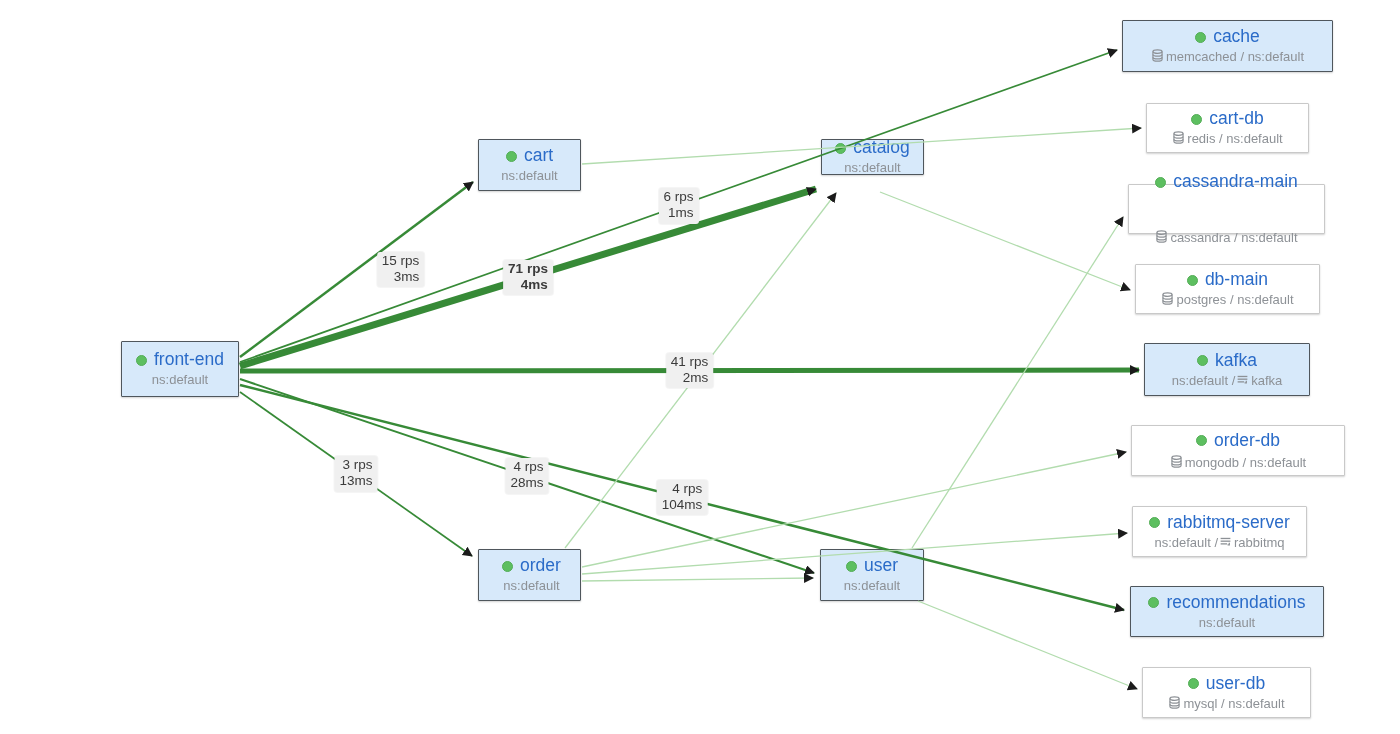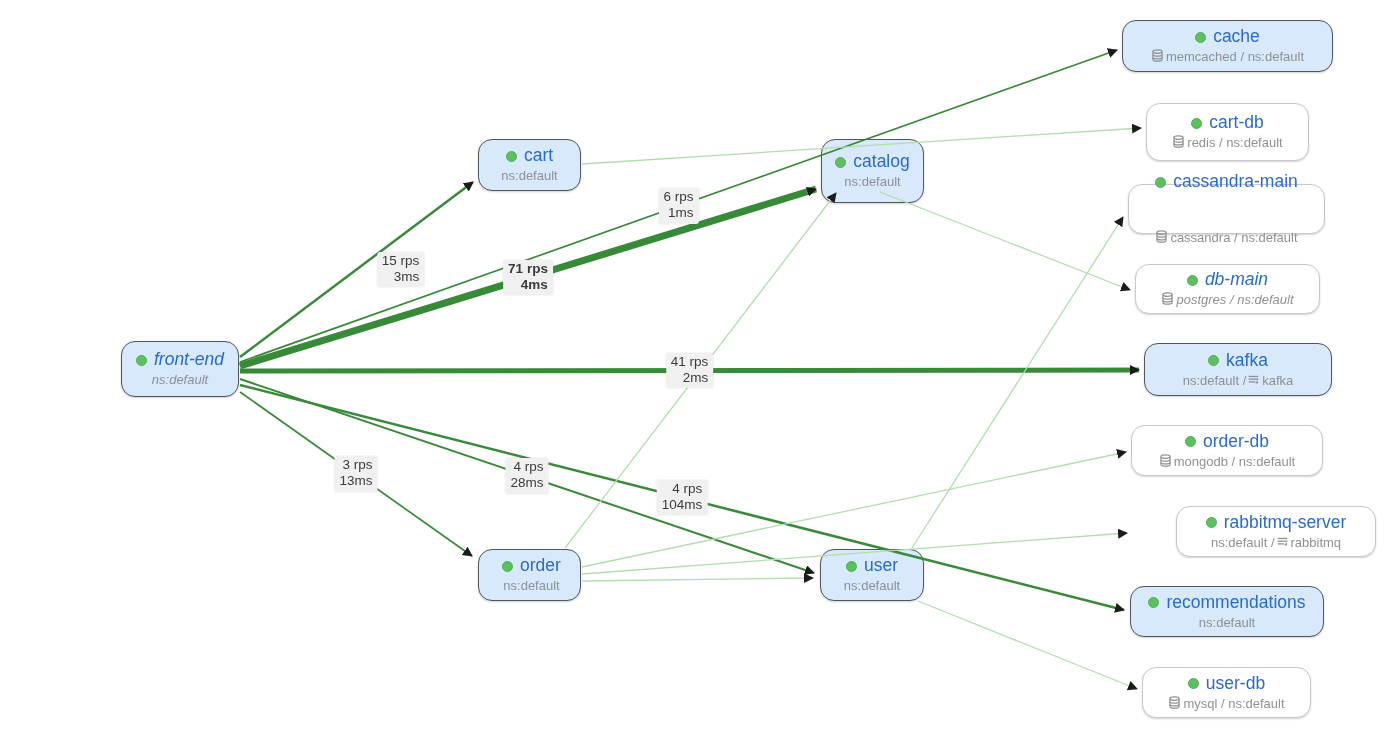--- a/index.html
+++ b/index.html
@@ -8,21 +8,21 @@
     --label-blue:#2a6bc8; --sub-gray:#8d9196; --dot-green:#5dbf60;
     --edge-label-bg:#f0f0f0; --edge-label-text:#3b3b3b; --bg:#ffffff;
   }
   *{box-sizing:border-box;}
   html,body{margin:0;padding:0;background:var(--bg);}
   body{font-family:"Liberation Sans", sans-serif;}
   #stage{position:relative;width:1400px;height:734px;background:var(--bg);overflow:hidden;}
   #edge-layer{position:absolute;left:0;top:0;width:1400px;height:734px;z-index:2;pointer-events:none;}
   #edge-layer line{pointer-events:auto;}
   .node{
-    position:absolute;z-index:1;border-radius:14px;display:flex;flex-direction:column;
+    position:absolute;z-index:1;border-radius:1px;display:flex;flex-direction:column;
     align-items:center;justify-content:center;line-height:1.25;padding:4px 8px;
     box-shadow:0 1px 2px rgba(0,0,0,0.18);
   }
   .node.highlighted{background:var(--node-fill);border:1.8px solid var(--node-border);}
   .node.plain{background:#ffffff;border:1px solid var(--plain-border);}
   .node-title{display:flex;align-items:center;gap:7px;white-space:nowrap;}
   .node-label{color:var(--label-blue);font-size:17.5px;}
   .dot{width:11px;height:11px;border-radius:50%;background:var(--dot-green);border:1px solid #53ad56;flex:0 0 auto;}
   .node-sub{color:var(--sub-gray);font-size:13px;white-space:nowrap;display:flex;align-items:center;gap:1px;margin-top:1px;}
   .node-sub svg{display:inline-block;margin:0 1px -1px 0;}
@@ -55,39 +55,39 @@
         <line x1="565" y1="548" x2="836" y2="193" stroke="var(--edge-faint)" stroke-width="1.3" marker-end="url(#arrow)"></line>
         <line x1="880" y1="192" x2="1130" y2="290" stroke="var(--edge-faint)" stroke-width="1.3" marker-end="url(#arrow)"></line>
         <line x1="912" y1="548" x2="1123" y2="217" stroke="var(--edge-faint)" stroke-width="1.3" marker-end="url(#arrow)"></line>
         <line x1="582" y1="567" x2="1126" y2="452" stroke="var(--edge-faint)" stroke-width="1.3" marker-end="url(#arrow)"></line>
         <line x1="582" y1="574" x2="1127" y2="533" stroke="var(--edge-faint)" stroke-width="1.3" marker-end="url(#arrow)"></line>
         <line x1="582" y1="581" x2="813" y2="578" stroke="var(--edge-faint)" stroke-width="1.3" marker-end="url(#arrow)"></line>
         <line x1="918" y1="601" x2="1137" y2="689" stroke="var(--edge-faint)" stroke-width="1.3" marker-end="url(#arrow)"></line>
       </g>
   </svg>
   <div id="nodes">
-      <div class="node highlighted" style="left: 121px; top: 341px; width: 118px; height: 56px; font-style: italic;">
+      <div class="node highlighted" style="left: 121px; top: 341px; width: 118px; height: 56px;">
         <div class="node-title">
           <span class="dot"></span>
           <span class="node-label">front-end</span>
         </div>
         <div class="node-sub">
           <span>ns:default</span>
         </div>
       </div>
       <div class="node highlighted" style="left: 478px; top: 139px; width: 103px; height: 52px;">
         <div class="node-title">
           <span class="dot"></span>
           <span class="node-label">cart</span>
         </div>
         <div class="node-sub">
           <span>ns:default</span>
         </div>
       </div>
-      <div class="node highlighted" style="left: 821px; top: 139px; width: 103px; height: 64px; align-items: center;">
+      <div class="node highlighted" style="left: 821px; top: 139px; width: 103px; height: 36px; align-items: center;">
         <div class="node-title">
           <span class="dot"></span>
           <span class="node-label">catalog</span>
         </div>
         <div class="node-sub">
           <span>ns:default</span>
         </div>
       </div>
       <div class="node highlighted" style="left: 478px; top: 549px; width: 103px; height: 52px; padding-left: 12px;">
         <div class="node-title">
@@ -115,21 +115,21 @@
         <div class="node-sub">
           <span><svg width="13" height="13" viewBox="0 0 12 12" fill="none" stroke="currentColor" stroke-width="1.1">
               <ellipse cx="6" cy="2.4" rx="4.2" ry="1.6"></ellipse>
               <path d="M1.8 2.4 v7.2 c0 .9 1.9 1.6 4.2 1.6 s4.2 -.7 4.2 -1.6 V2.4"></path>
               <path d="M1.8 5 c0 .9 1.9 1.6 4.2 1.6 s4.2 -.7 4.2 -1.6"></path>
               <path d="M1.8 7.6 c0 .9 1.9 1.6 4.2 1.6 s4.2 -.7 4.2 -1.6"></path>
             </svg></span>
           <span>memcached / ns:default</span>
         </div>
       </div>
-      <div class="node plain" style="left: 1146px; top: 103px; width: 163px; height: 58px;">
+      <div class="node plain" style="left: 1146px; top: 103px; width: 163px; height: 50px;">
         <div class="node-title">
           <span class="dot"></span>
           <span class="node-label">cart-db</span>
         </div>
         <div class="node-sub">
           <span><svg width="13" height="13" viewBox="0 0 12 12" fill="none" stroke="currentColor" stroke-width="1.1">
               <ellipse cx="6" cy="2.4" rx="4.2" ry="1.6"></ellipse>
               <path d="M1.8 2.4 v7.2 c0 .9 1.9 1.6 4.2 1.6 s4.2 -.7 4.2 -1.6 V2.4"></path>
               <path d="M1.8 5 c0 .9 1.9 1.6 4.2 1.6 s4.2 -.7 4.2 -1.6"></path>
               <path d="M1.8 7.6 c0 .9 1.9 1.6 4.2 1.6 s4.2 -.7 4.2 -1.6"></path>
@@ -145,67 +145,67 @@
         <div class="node-sub">
           <span><svg width="13" height="13" viewBox="0 0 12 12" fill="none" stroke="currentColor" stroke-width="1.1">
               <ellipse cx="6" cy="2.4" rx="4.2" ry="1.6"></ellipse>
               <path d="M1.8 2.4 v7.2 c0 .9 1.9 1.6 4.2 1.6 s4.2 -.7 4.2 -1.6 V2.4"></path>
               <path d="M1.8 5 c0 .9 1.9 1.6 4.2 1.6 s4.2 -.7 4.2 -1.6"></path>
               <path d="M1.8 7.6 c0 .9 1.9 1.6 4.2 1.6 s4.2 -.7 4.2 -1.6"></path>
             </svg></span>
           <span>cassandra / ns:default</span>
         </div>
       </div>
-      <div class="node plain" style="left: 1135px; top: 264px; width: 185px; height: 50px; font-style: italic;">
+      <div class="node plain" style="left: 1135px; top: 264px; width: 185px; height: 50px;">
         <div class="node-title">
           <span class="dot"></span>
           <span class="node-label">db-main</span>
         </div>
         <div class="node-sub">
           <span><svg width="13" height="13" viewBox="0 0 12 12" fill="none" stroke="currentColor" stroke-width="1.1">
               <ellipse cx="6" cy="2.4" rx="4.2" ry="1.6"></ellipse>
               <path d="M1.8 2.4 v7.2 c0 .9 1.9 1.6 4.2 1.6 s4.2 -.7 4.2 -1.6 V2.4"></path>
               <path d="M1.8 5 c0 .9 1.9 1.6 4.2 1.6 s4.2 -.7 4.2 -1.6"></path>
               <path d="M1.8 7.6 c0 .9 1.9 1.6 4.2 1.6 s4.2 -.7 4.2 -1.6"></path>
             </svg></span>
           <span>postgres / ns:default</span>
         </div>
       </div>
-      <div class="node highlighted" style="left: 1144px; top: 343px; width: 188px; height: 53px;">
+      <div class="node highlighted" style="left: 1144px; top: 343px; width: 166px; height: 53px;">
         <div class="node-title">
           <span class="dot"></span>
           <span class="node-label">kafka</span>
         </div>
         <div class="node-sub">
           <span>ns:default / </span>
           <span><svg width="13" height="13" viewBox="0 0 12 12" fill="none" stroke="currentColor" stroke-width="1.2">
               <path d="M1.5 3.2 h9"></path>
               <path d="M1.5 5.7 h9"></path>
               <path d="M1.5 8.2 h6"></path>
               <path d="M9.5 7.2 v2 h-1.6"></path>
             </svg></span>
           <span>kafka</span>
         </div>
       </div>
-      <div class="node plain" style="left: 1131px; top: 425px; width: 192px; height: 51px;">
+      <div class="node plain" style="left: 1131px; top: 425px; width: 214px; height: 51px; justify-content: space-between;">
         <div class="node-title">
           <span class="dot"></span>
           <span class="node-label">order-db</span>
         </div>
         <div class="node-sub">
           <span><svg width="13" height="13" viewBox="0 0 12 12" fill="none" stroke="currentColor" stroke-width="1.1">
               <ellipse cx="6" cy="2.4" rx="4.2" ry="1.6"></ellipse>
               <path d="M1.8 2.4 v7.2 c0 .9 1.9 1.6 4.2 1.6 s4.2 -.7 4.2 -1.6 V2.4"></path>
               <path d="M1.8 5 c0 .9 1.9 1.6 4.2 1.6 s4.2 -.7 4.2 -1.6"></path>
               <path d="M1.8 7.6 c0 .9 1.9 1.6 4.2 1.6 s4.2 -.7 4.2 -1.6"></path>
             </svg></span>
           <span>mongodb / ns:default</span>
         </div>
       </div>
-      <div class="node plain" style="left: 1132px; top: 506px; width: 200px; height: 51px; margin-left: 44px;">
+      <div class="node plain" style="left: 1132px; top: 506px; width: 175px; height: 51px;">
         <div class="node-title">
           <span class="dot"></span>
           <span class="node-label">rabbitmq-server</span>
         </div>
         <div class="node-sub">
           <span>ns:default / </span>
           <span><svg width="13" height="13" viewBox="0 0 12 12" fill="none" stroke="currentColor" stroke-width="1.2">
               <path d="M1.5 3.2 h9"></path>
               <path d="M1.5 5.7 h9"></path>
               <path d="M1.5 8.2 h6"></path>

